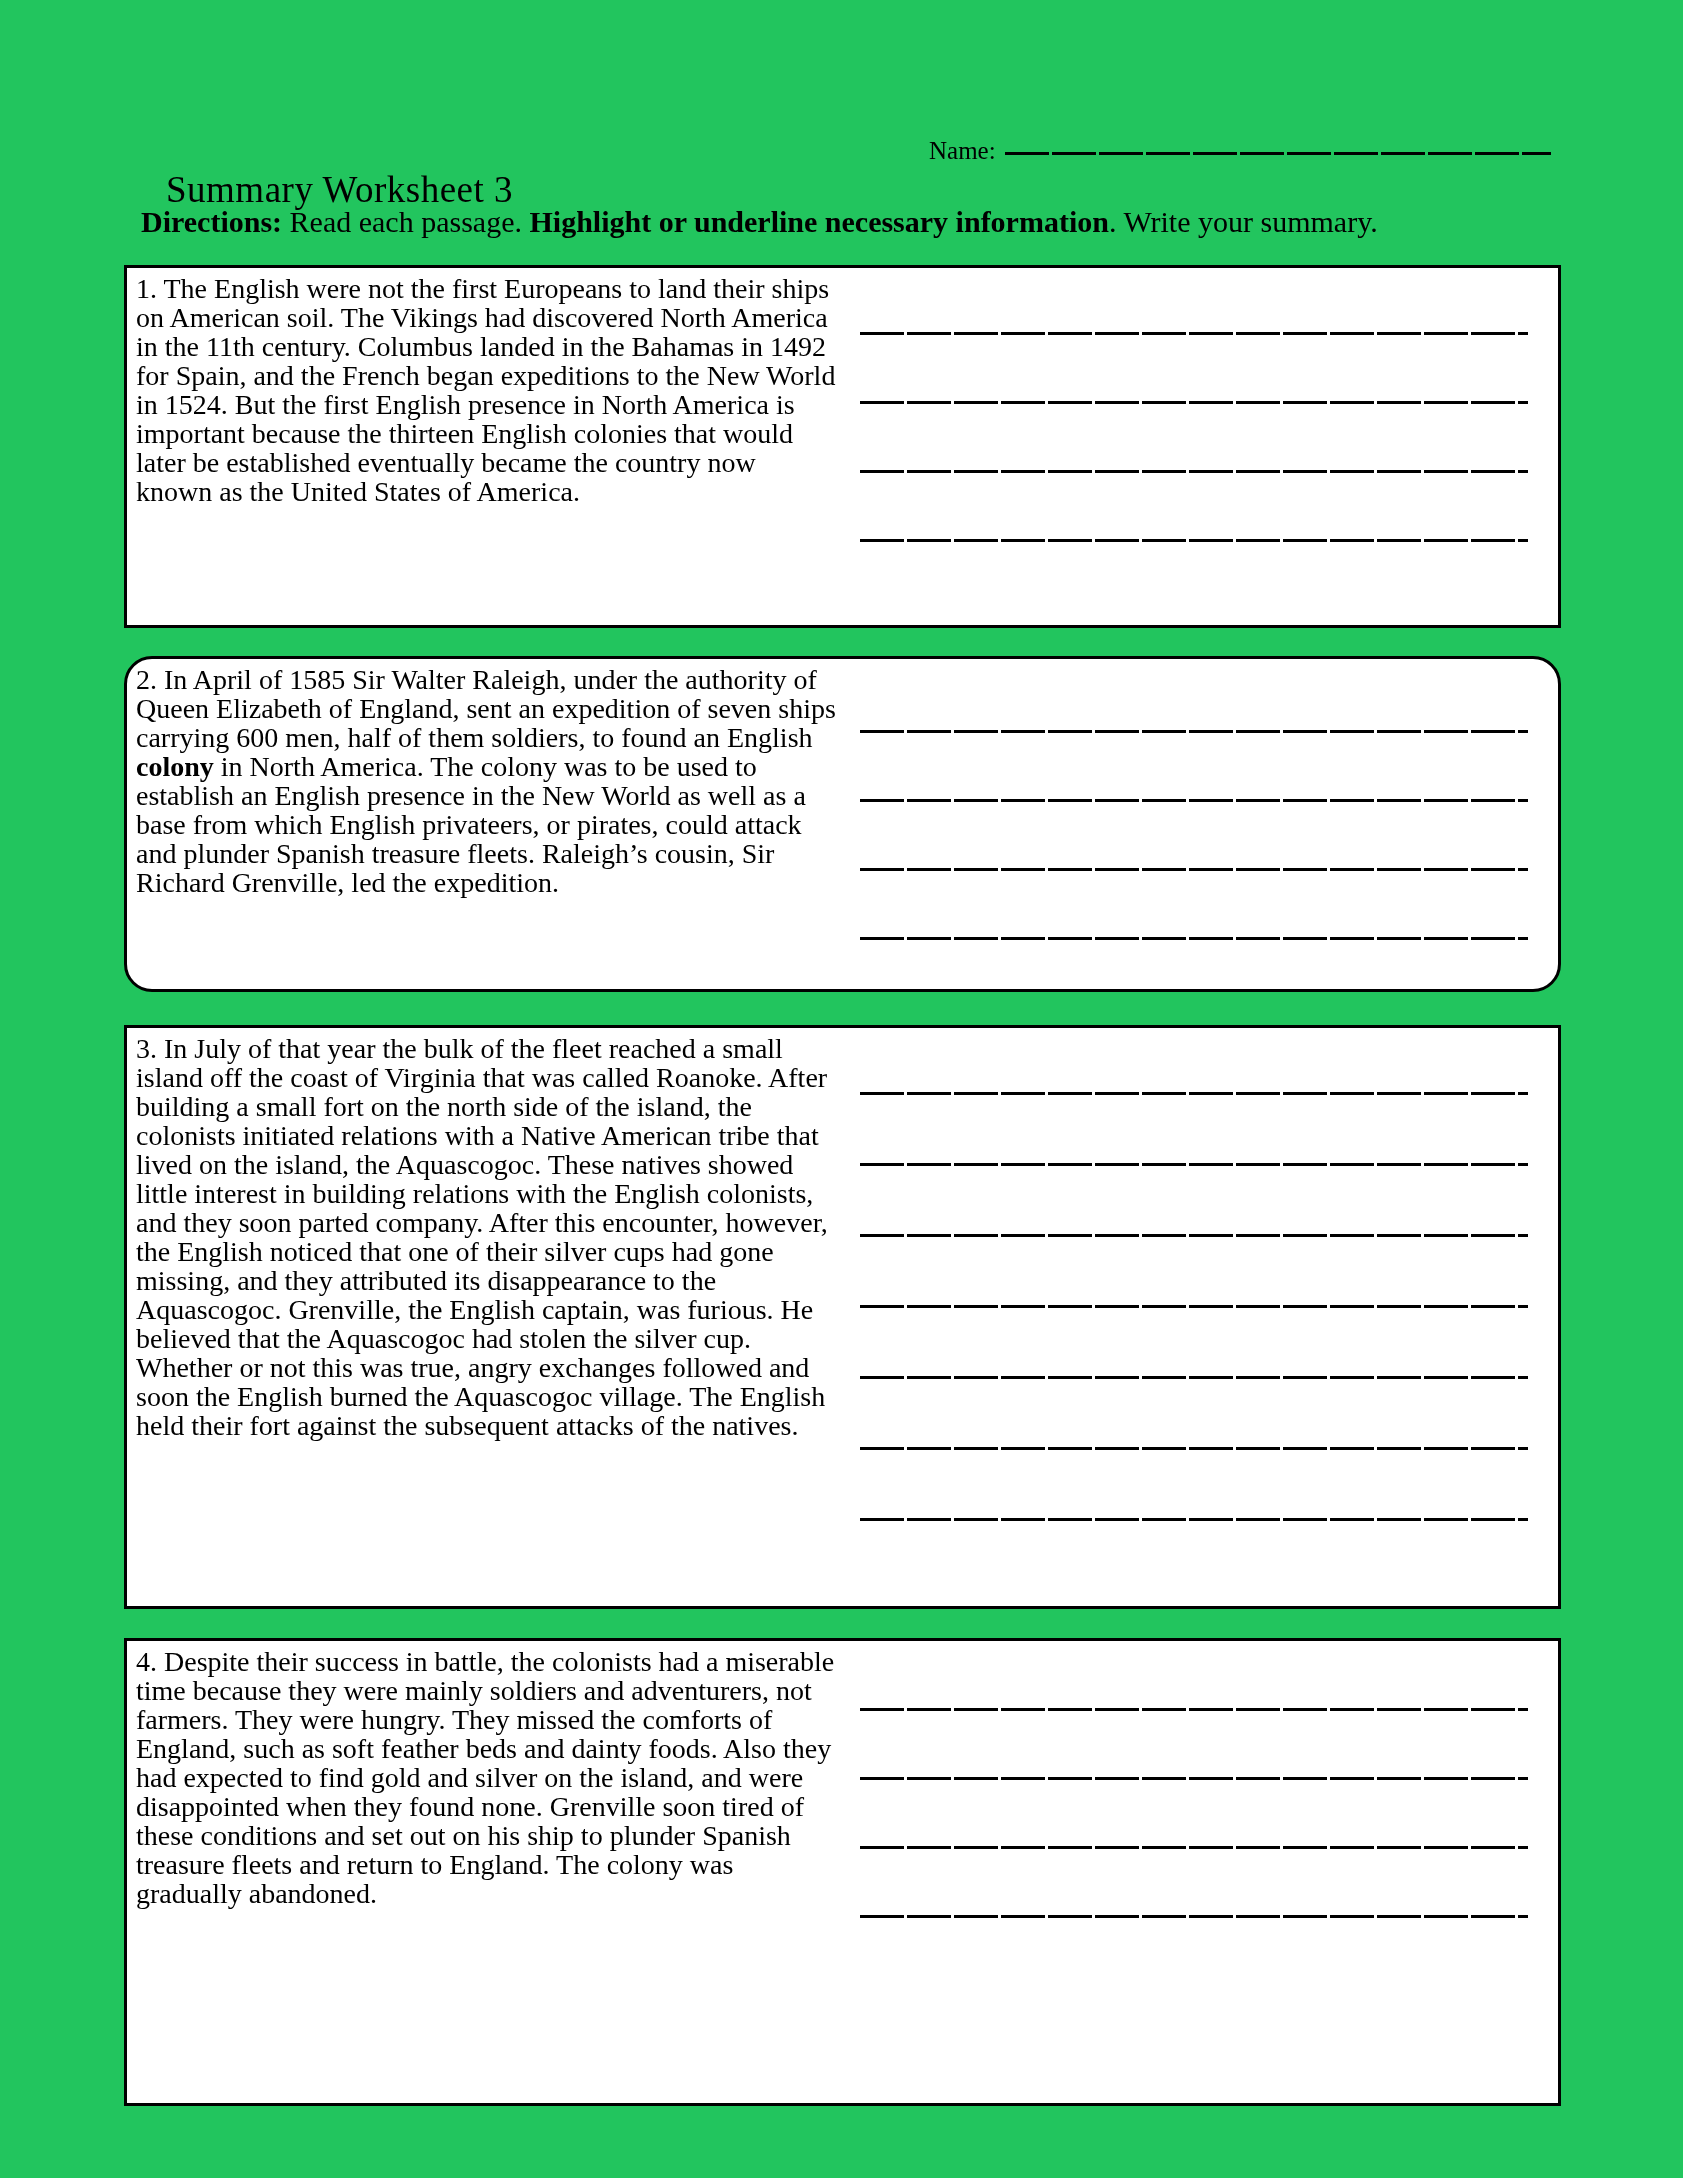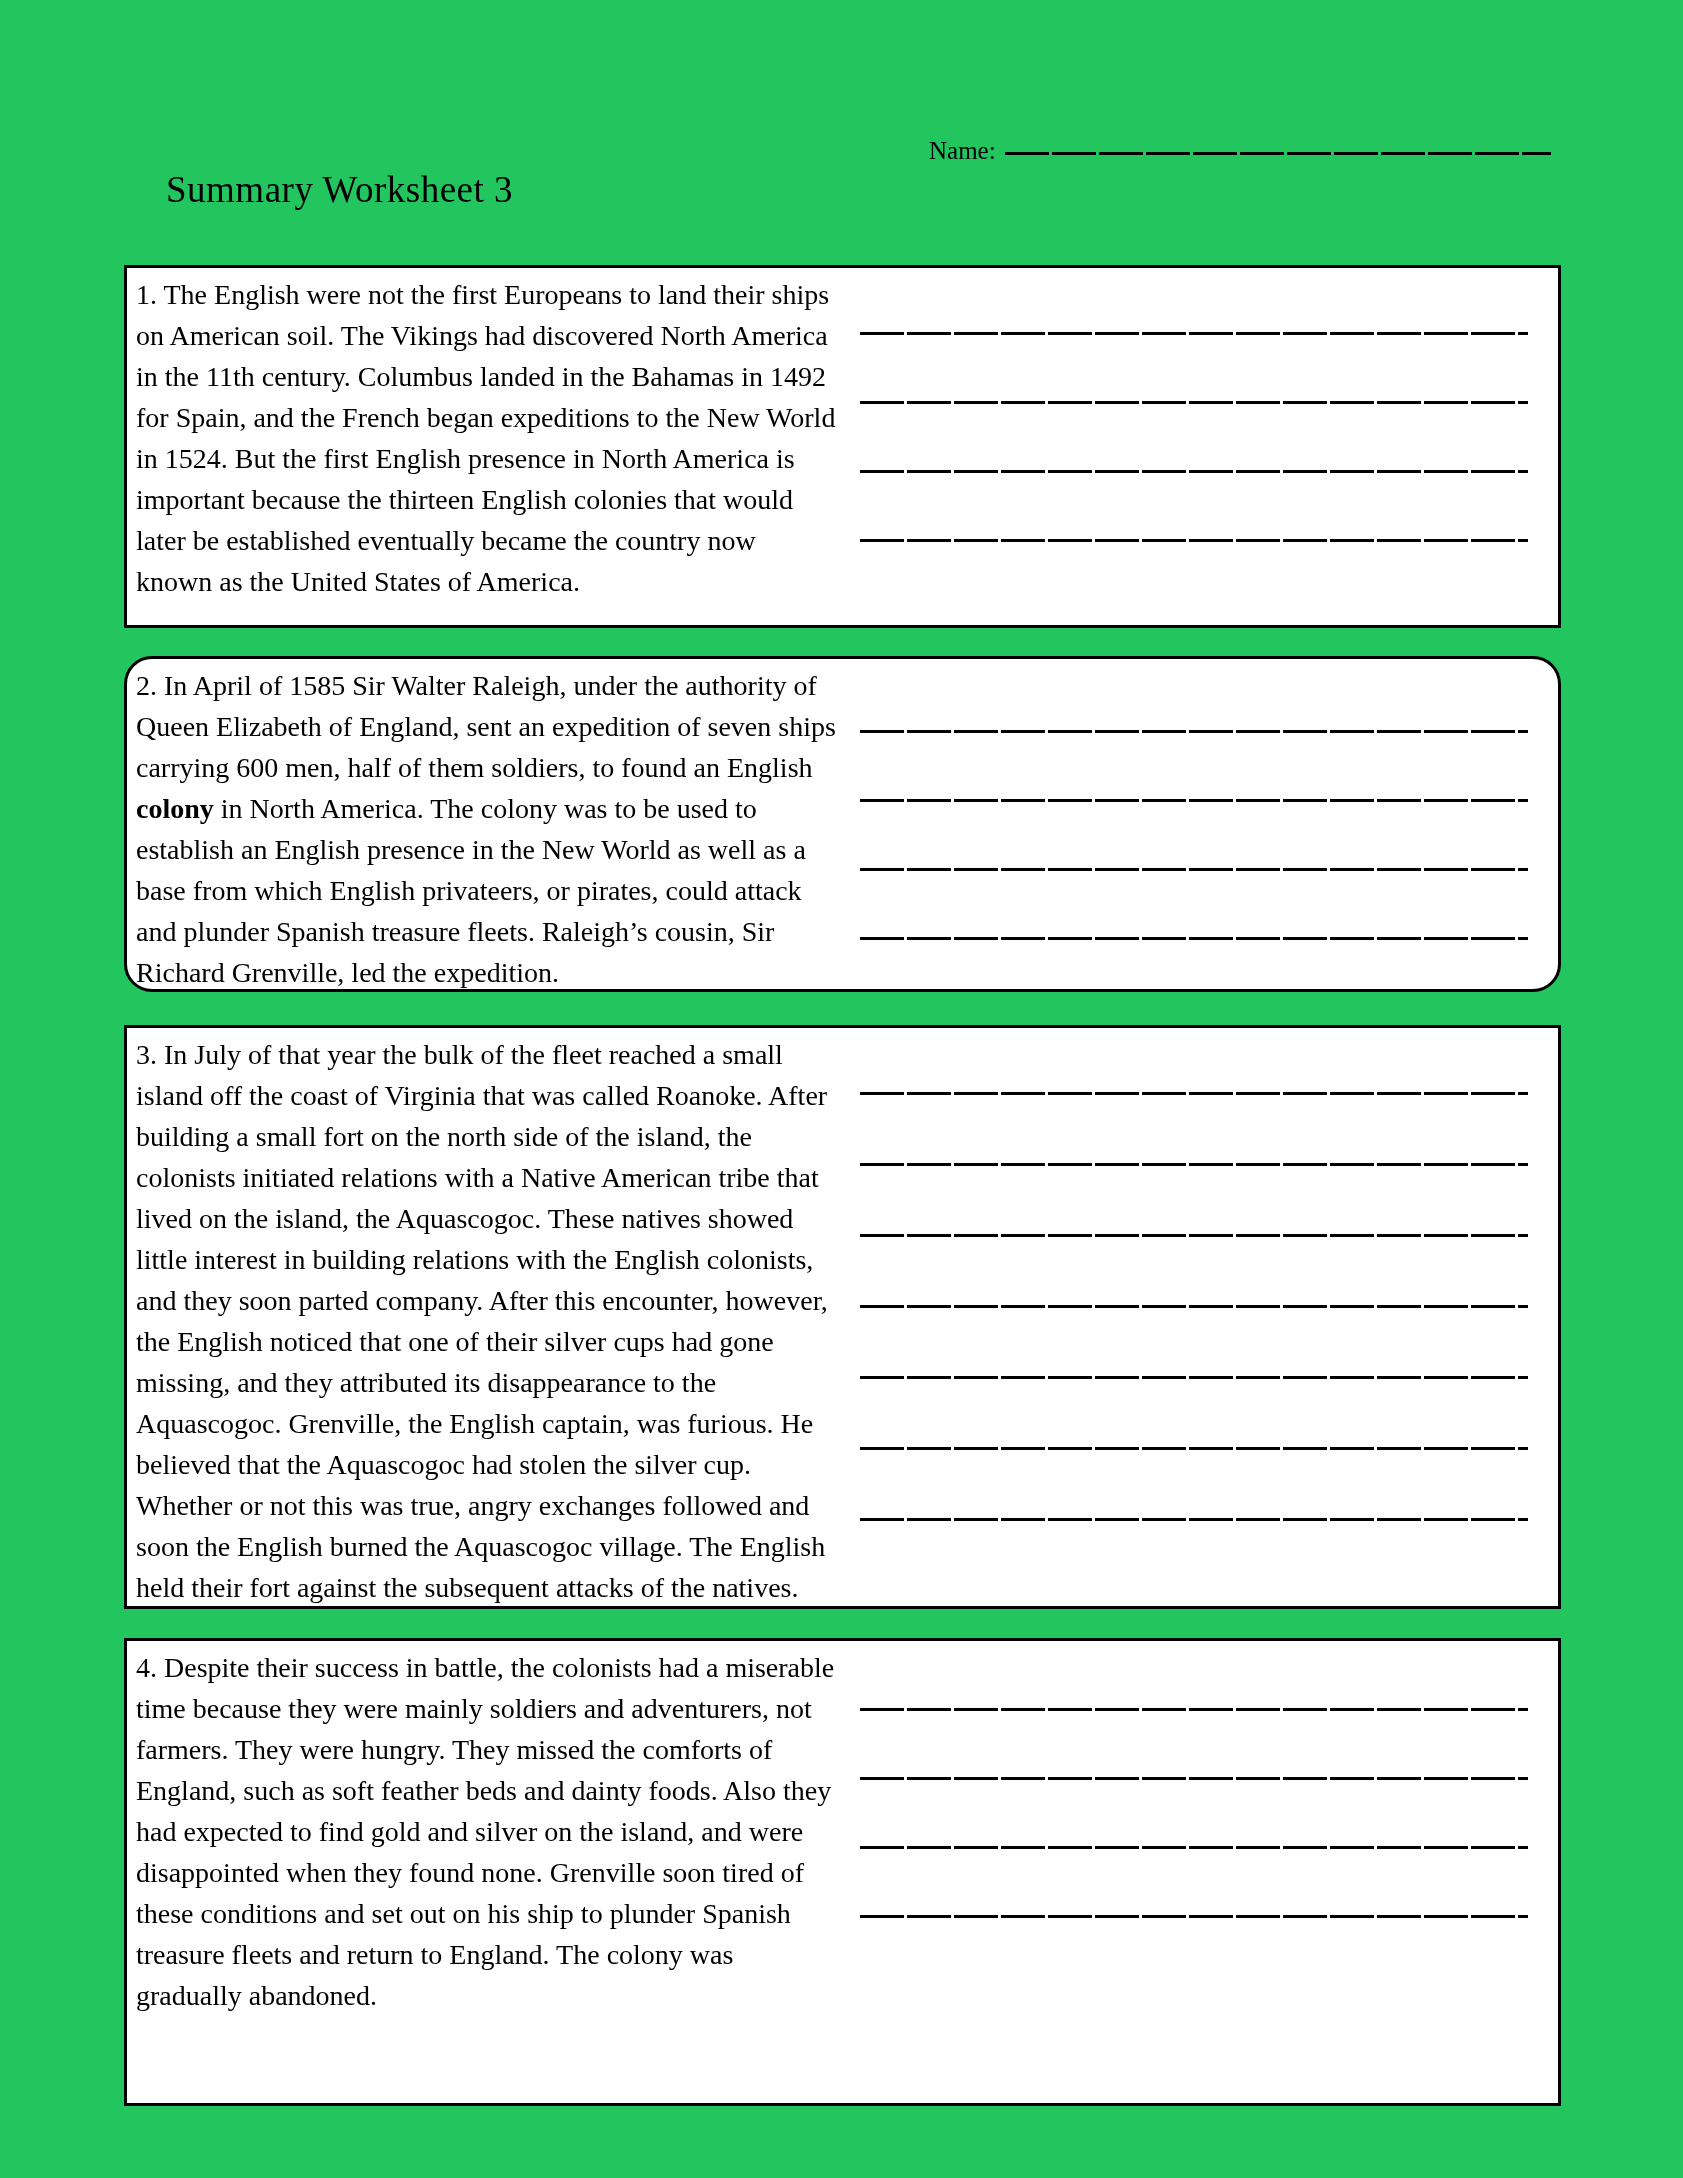--- a/index.html
+++ b/index.html
@@ -39,21 +39,21 @@
     overflow:hidden;
   }
   .b1{top:265px;height:363px;}
   .b2{top:656px;height:336px;border-radius:28px;}
   .b3{top:1025px;height:584px;}
   .b4{top:1638px;height:468px;}
   .passage-text{
     width:709px;
     padding:6px 0 0 9px;
     font-size:28px;
-    line-height:41px;
+    line-height:29px;
     box-sizing:border-box;
   }
   .passage-text b{font-weight:bold;}
   .summary-col{
     margin-left:24px;
     width:671px;
   }
   .b1 .summary-col{padding-top:64px;}
   .b2 .summary-col{padding-top:71px;}
   .b3 .summary-col{padding-top:64px;}
@@ -69,20 +69,21 @@
 <body>
 
 <div class="page">
 
   <div class="name-row">
     <span>Name:</span><span class="name-line"></span>
   </div>
 
   <h1 class="title">Summary Worksheet 3</h1>
 
+  <p class="directions"><b>Directions:</b><span> Read each passage. </span><b>Highlight or underline necessary information</b><span>. Write your summary.</span></p>
 
   <section class="pbox b1">
     <div class="passage-text"><span>1. The English were not the first Europeans to land their ships on American soil. The Vikings had discovered North America in the 11th century. Columbus landed in the Bahamas in 1492 for Spain, and the French began expeditions to the New World in 1524. But the first English presence in North America is important because the thirteen English colonies that would later be established eventually became the country now known as the United States of America.</span></div>
     <div class="summary-col">
         <div class="wline"></div>
         <div class="wline"></div>
         <div class="wline"></div>
         <div class="wline"></div>
       </div>
   </section>

